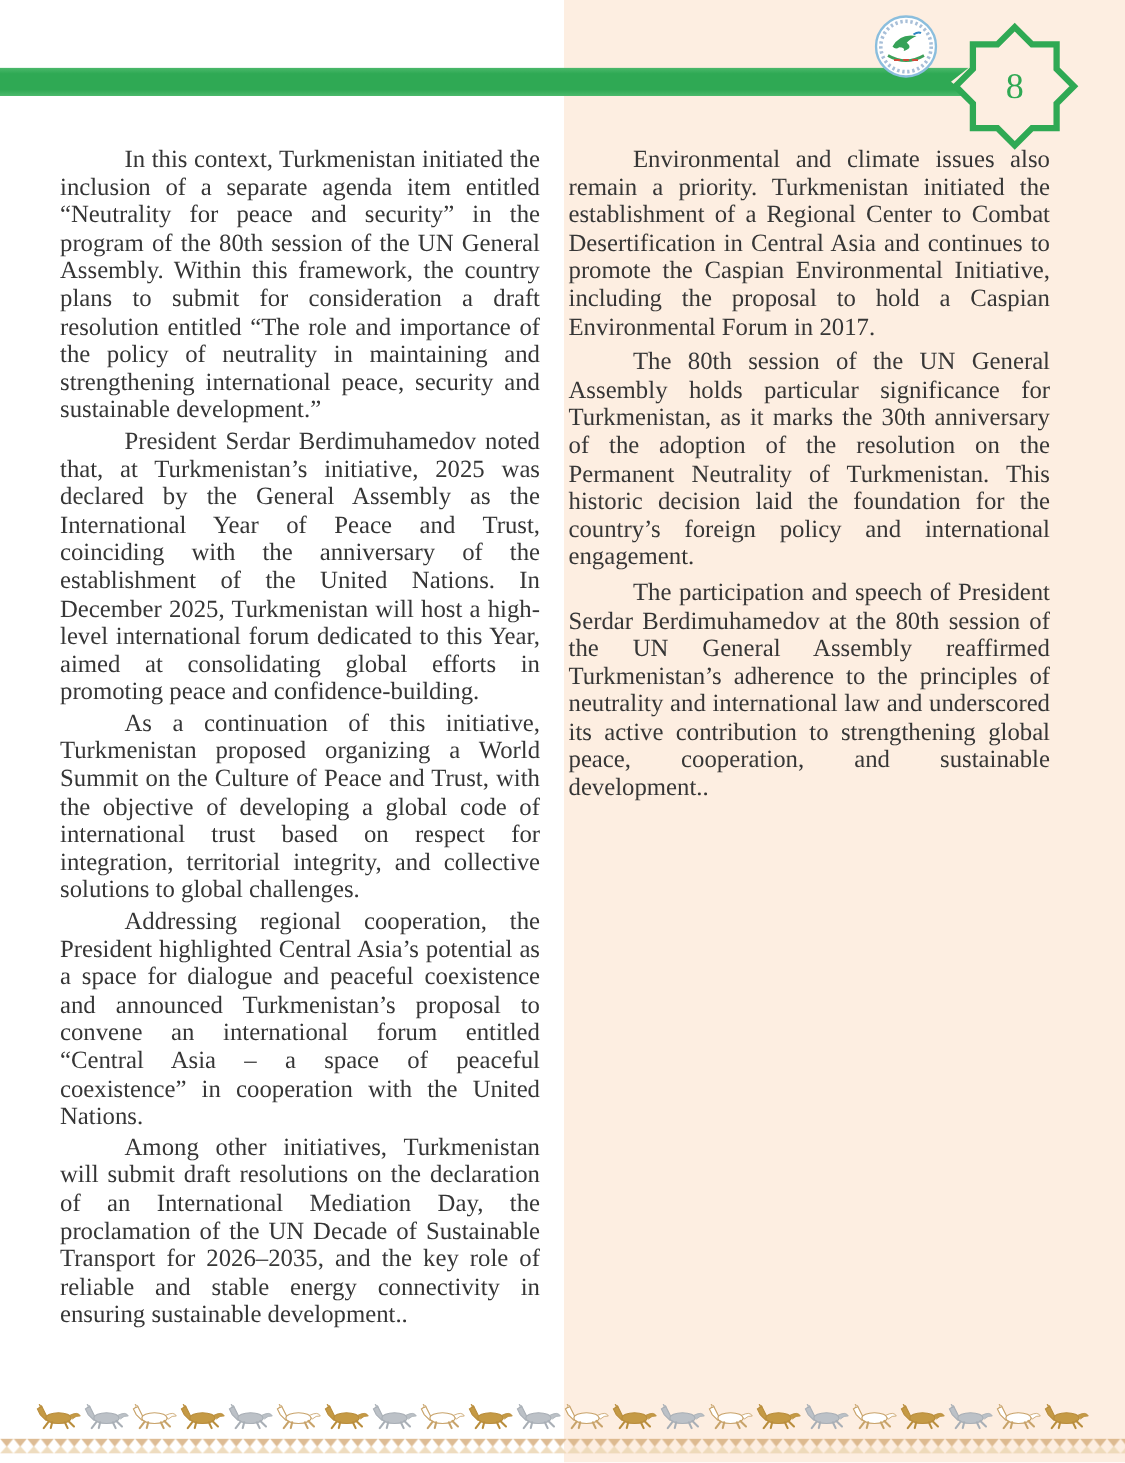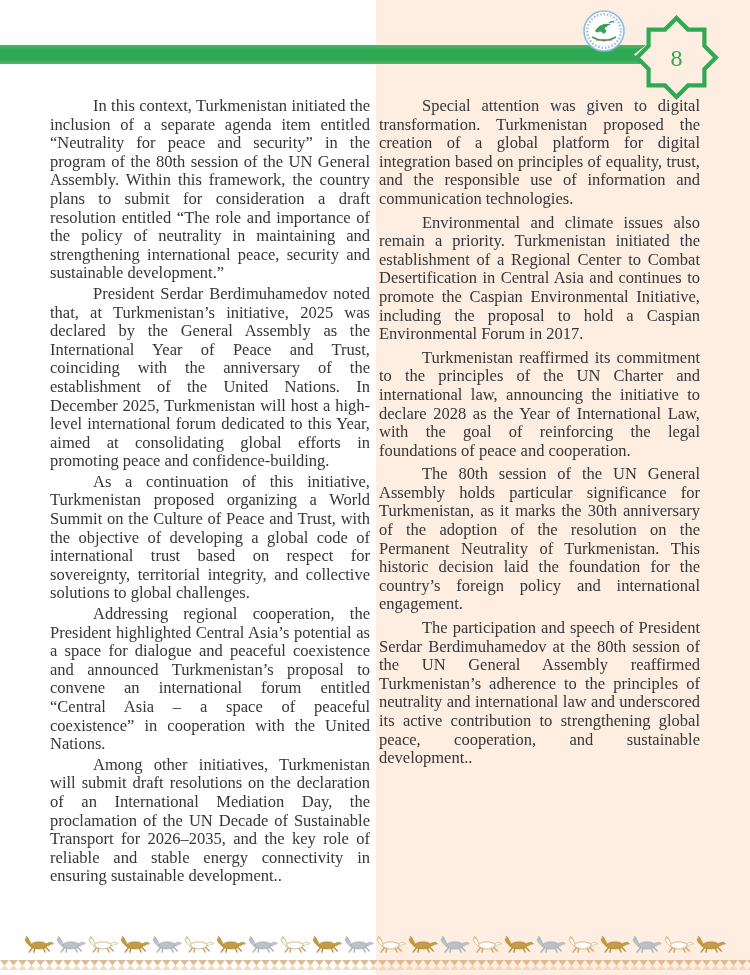--- a/index.html
+++ b/index.html
@@ -15,21 +15,21 @@
   }
   .logo{position:absolute;left:583px;top:10px;width:42px;height:42px;}
   .star-badge{position:absolute;left:630px;top:11px;width:93px;height:93px;}
   .star-badge svg{position:absolute;left:0;top:0;}
   .star-num{
     position:absolute;left:0;top:0;width:93px;height:93px;
     display:flex;align-items:center;justify-content:center;
     color:#2fa954;font-size:24px;line-height:1;
   }
   .col{position:absolute;top:97px;color:#363636;}
-  .col-left{left:50px;width:320px;}
+  .col-left{left:40px;width:320px;}
   .col-right{left:379px;width:321px;}
   .col p{
     margin:0;text-indent:43px;text-align:justify;
     font-size:16.5px;line-height:18.6px;
   }
   .col-left p{margin-bottom:2px;}
   .col-right p{margin-bottom:5px;}
   .horse-row{position:absolute;left:0;top:934px;width:750px;height:20px;}
   .zigzag{position:absolute;left:0;top:956px;width:750px;height:10px;opacity:.85;}
   .h-gold{--hb:#c59a45;--hl:#b98d3c;}
@@ -57,29 +57,27 @@
 <div class="star-badge">
   <svg viewBox="0 0 100 100" width="93" height="93">
     <polygon points="50,7.6 62.4,20 80,20 80,37.6 92.4,50 80,62.4 80,80 62.4,80 50,92.4 37.6,80 20,80 20,62.4 7.6,50 20,37.6 20,20 37.6,20" fill="none" stroke="#2fa954" stroke-width="4.5" stroke-linejoin="miter"></polygon>
   </svg>
   <div class="star-num">8</div>
 </div>
 
 <div class="col col-left">
   <p>In this context, Turkmenistan initiated the inclusion of a separate agenda item entitled “Neutrality for peace and security” in the program of the 80th session of the UN General Assembly. Within this framework, the country plans to submit for consideration a draft resolution entitled “The role and importance of the policy of neutrality in maintaining and strengthening international peace, security and sustainable development.”</p>
   <p>President Serdar Berdimuhamedov noted that, at Turkmenistan’s initiative, 2025 was declared by the General Assembly as the International Year of Peace and Trust, coinciding with the anniversary of the establishment of the United Nations. In December 2025, Turkmenistan will host a high-level international forum dedicated to this Year, aimed at consolidating global efforts in promoting peace and confidence-building.</p>
-  <p>As a continuation of this initiative, Turkmenistan proposed organizing a World Summit on the Culture of Peace and Trust, with the objective of developing a global code of international trust based on respect for sovereignty, territorial integrity, and collective solutions to global challenges.</p>
+  <p>As a continuation of this initiative, Turkmenistan proposed organizing a World Summit on the Culture of Peace and Trust, with the objective of developing a global code of international trust based on respect for integration, territorial integrity, and collective solutions to global challenges.</p>
   <p>Addressing regional cooperation, the President highlighted Central Asia’s potential as a space for dialogue and peaceful coexistence and announced Turkmenistan’s proposal to convene an international forum entitled “Central Asia – a space of peaceful coexistence” in cooperation with the United Nations.</p>
   <p>Among other initiatives, Turkmenistan will submit draft resolutions on the declaration of an International Mediation Day, the proclamation of the UN Decade of Sustainable Transport for 2026–2035, and the key role of reliable and stable energy connectivity in ensuring sustainable development..</p>
 </div>
 
 <div class="col col-right">
-  <p>Special attention was given to digital transformation. Turkmenistan proposed the creation of a global platform for digital integration based on principles of equality, trust, and the responsible use of information and communication technologies.</p>
   <p>Environmental and climate issues also remain a priority. Turkmenistan initiated the establishment of a Regional Center to Combat Desertification in Central Asia and continues to promote the Caspian Environmental Initiative, including the proposal to hold a Caspian Environmental Forum in 2017.</p>
-  <p>Turkmenistan reaffirmed its commitment to the principles of the UN Charter and international law, announcing the initiative to declare 2028 as the Year of International Law, with the goal of reinforcing the legal foundations of peace and cooperation.</p>
   <p>The 80th session of the UN General Assembly holds particular significance for Turkmenistan, as it marks the 30th anniversary of the adoption of the resolution on the Permanent Neutrality of Turkmenistan. This historic decision laid the foundation for the country’s foreign policy and international engagement.</p>
   <p>The participation and speech of President Serdar Berdimuhamedov at the 80th session of the UN General Assembly reaffirmed Turkmenistan’s adherence to the principles of neutrality and international law and underscored its active contribution to strengthening global peace, cooperation, and sustainable development..</p>
 </div>
 
 <div class="horse-row">
   <svg id="horse-row-svg" width="750" height="20">
     <defs>
       <symbol id="horse-symbol" viewBox="0 0 32 18">
         <g stroke-linecap="round">
           <path d="M9,12 L4,2 L1,4 L3,8 L7,12 Z" fill="var(--hb)" stroke="var(--hl)" stroke-width="0.8"></path>

